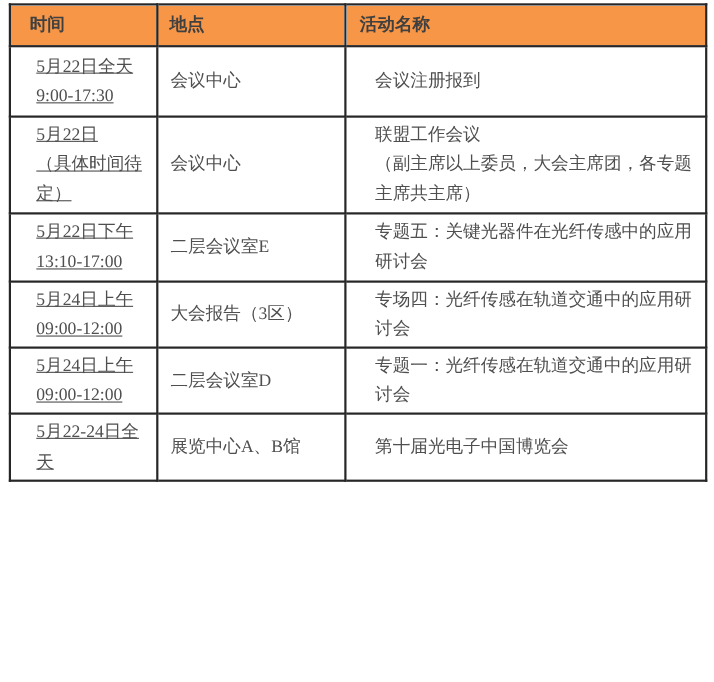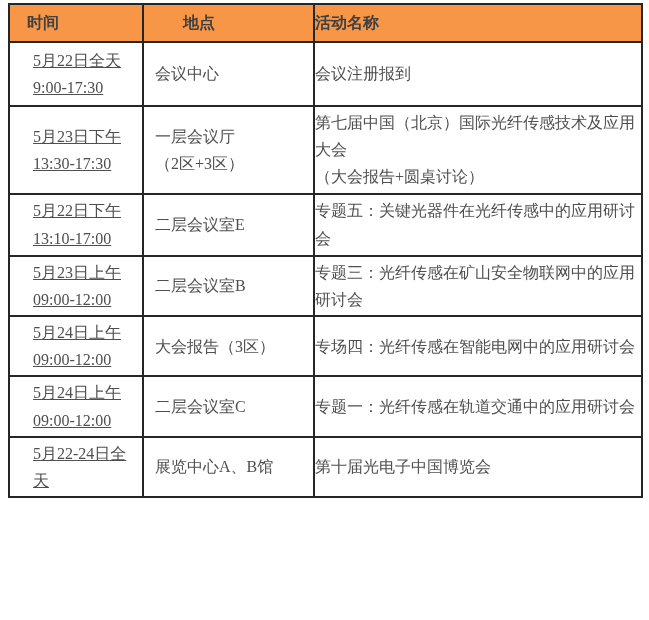--- a/index.html
+++ b/index.html
@@ -35,25 +35,25 @@
   }
   .schedule th {
     background: #F79646;
     color: #404040;
     font-weight: bold;
     height: 38px;
     font-family: "Liberation Sans", "DejaVu Sans", sans-serif;
   }
   .schedule td { color: #4f4f4f; }
   th.col-time { padding-left: 17px; }
-  th.col-loc  { padding-left: 39px; }
-  th.col-act  { padding-left: 0; }
+  th.col-loc  { padding-left: 10px; }
+  th.col-act  { padding-left: 12px; }
   td.col-time { padding-left: 23px; text-decoration: underline; }
   td.col-loc  { padding-left: 11px; margin-left: 35px; }
-  td.col-act  { padding-left: 0; }
+  td.col-act  { padding-left: 26px; }
 </style>
 </head>
 <body>
 
 <div class="page">
   <table class="schedule">
     <colgroup>
       <col style="width:134px">
       <col style="width:171px">
       <col style="width:328px">
@@ -66,49 +66,42 @@
       </tr>
     </thead>
     <tbody>
       <tr style="height:64px">
         <td class="col-time">5月22日全天
 9:00-17:30</td>
         <td class="col-loc">会议中心</td>
         <td class="col-act">会议注册报到</td>
       </tr>
       <tr style="height:85px">
-        <td class="col-time">5月23日下午
-13:30-17:30</td>
-        <td class="col-loc">一层会议厅
-（2区+3区）</td>
-        <td class="col-act">第七届中国（北京）国际光纤传感技术及应用大会
-（大会报告+圆桌讨论）</td>
+        <td class="col-time">5月22日
+（具体时间待定）</td>
+        <td class="col-loc">会议中心</td>
+        <td class="col-act">联盟工作会议
+（副主席以上委员，大会主席团，各专题主席共主席）</td>
       </tr>
       <tr style="height:62px">
         <td class="col-time">5月22日下午
 13:10-17:00</td>
         <td class="col-loc">二层会议室E</td>
         <td class="col-act">专题五：关键光器件在光纤传感中的应用研讨会</td>
       </tr>
       <tr style="height:60px">
-        <td class="col-time">5月23日上午
+        <td class="col-time">5月24日上午
 09:00-12:00</td>
-        <td class="col-loc">二层会议室B</td>
-        <td class="col-act">专题三：光纤传感在矿山安全物联网中的应用研讨会</td>
+        <td class="col-loc">大会报告（3区）</td>
+        <td class="col-act">专场四：光纤传感在轨道交通中的应用研讨会</td>
       </tr>
       <tr style="height:60px">
         <td class="col-time">5月24日上午
 09:00-12:00</td>
-        <td class="col-loc">大会报告（3区）</td>
-        <td class="col-act">专场四：光纤传感在智能电网中的应用研讨会</td>
-      </tr>
-      <tr style="height:60px">
-        <td class="col-time">5月24日上午
-09:00-12:00</td>
-        <td class="col-loc">二层会议室C</td>
+        <td class="col-loc">二层会议室D</td>
         <td class="col-act">专题一：光纤传感在轨道交通中的应用研讨会</td>
       </tr>
       <tr style="height:37px">
         <td class="col-time">5月22-24日全天</td>
         <td class="col-loc">展览中心A、B馆</td>
         <td class="col-act">第十届光电子中国博览会</td>
       </tr>
     </tbody>
   </table>
 </div>

